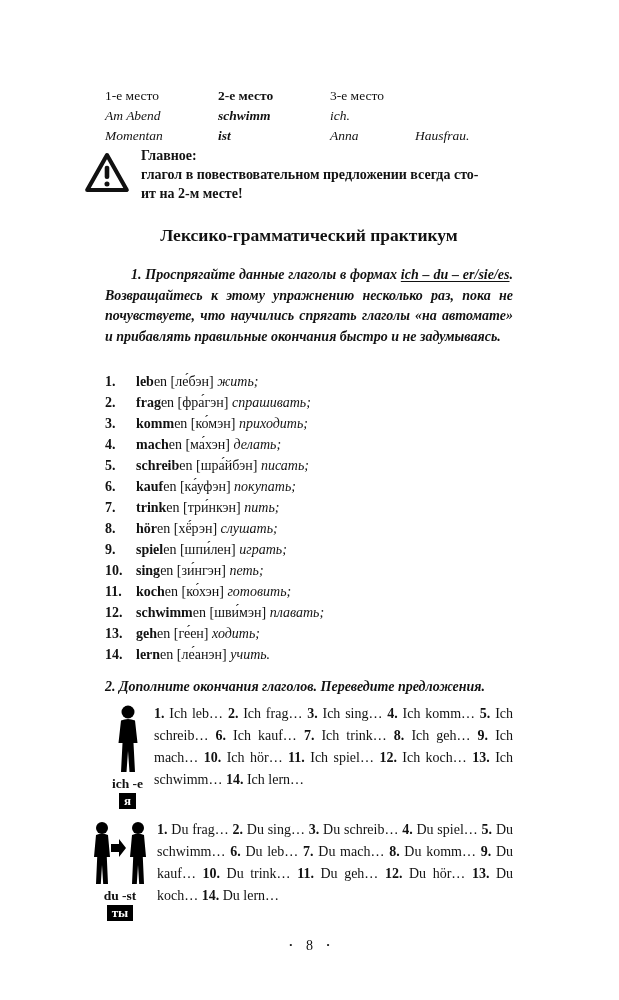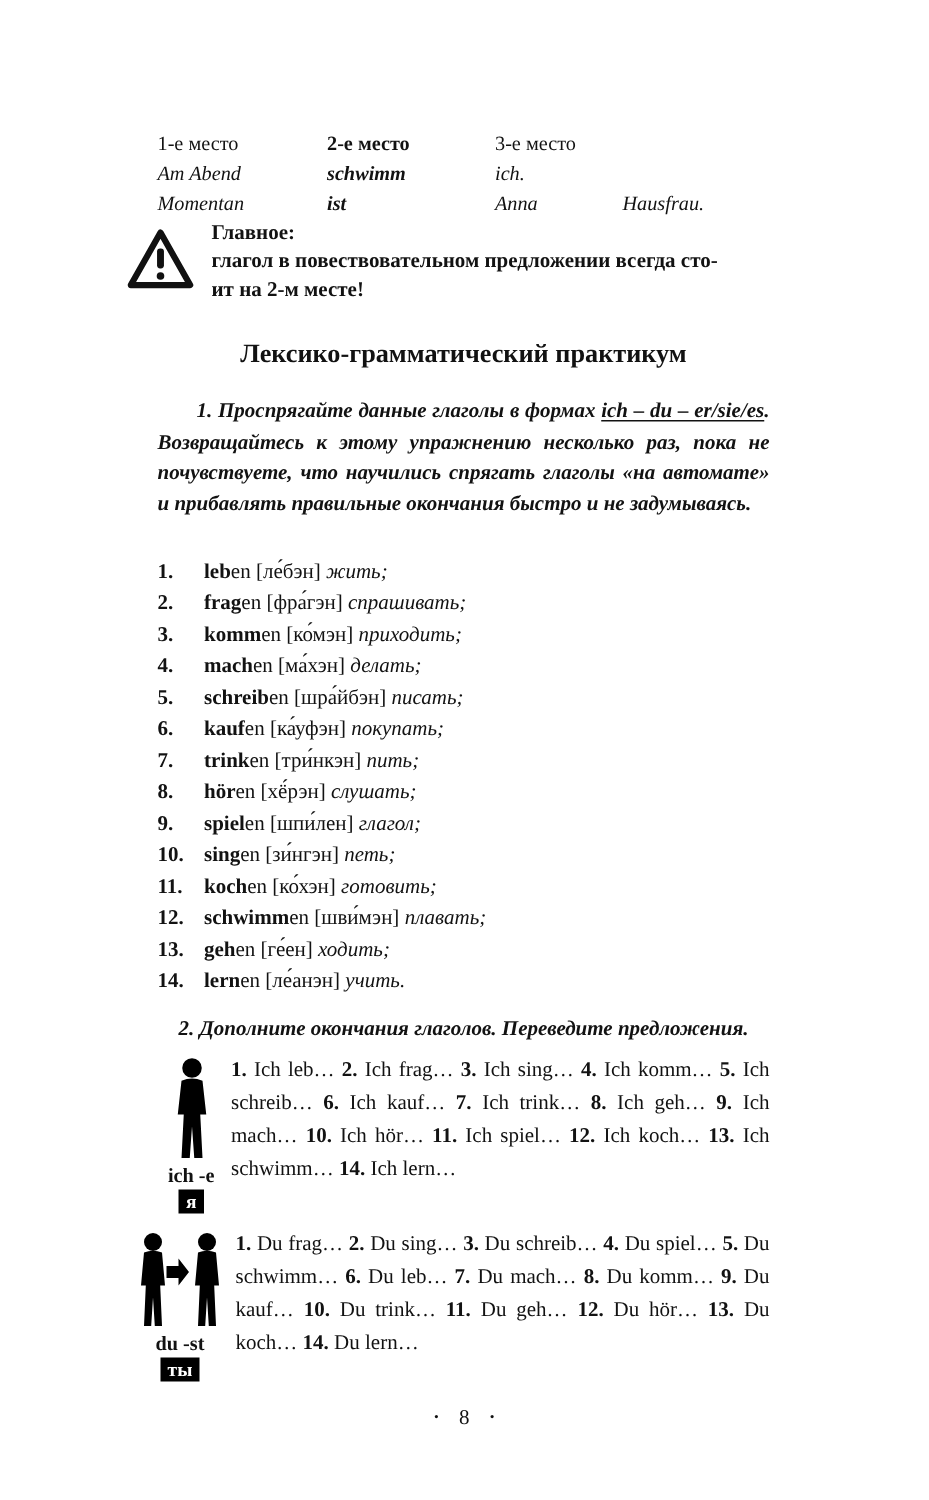--- a/index.html
+++ b/index.html
@@ -44,21 +44,21 @@
   }
   .intro .u { text-decoration: underline; text-underline-offset: 2px; }
 
   
   .verb-list { margin-top: 24px; font-size: 14px; }
   .verb-row { display: flex; line-height: 21px; }
   .v-num { width: 31px; font-weight: bold; flex-shrink: 0; }
   .v-stem { font-weight: bold; }
   .v-ru { font-style: italic; text-align: center; }
 
-  .ex2-title { margin: 14px 0 0 0; font-size: 14px; font-weight: bold; font-style: italic; text-align: center; }
+  .ex2-title { margin: 14px 0 0 0; font-size: 14px; font-weight: bold; font-style: italic; }
 
   
   .ex-block { display: flex; margin-top: 8px; }
   .ex-block.du { margin-top: 10px; }
   .fig-col { display: flex; flex-direction: column; align-items: center; flex-shrink: 0; }
   .fig-col.ich { width: 45px; margin-right: 4px; padding-top: 2px; }
   .fig-col.du { width: 62px; margin-left: -16px; margin-right: 6px; padding-top: 2px; }
   .fig-icon svg { display: block; fill: #000; }
   .fig-icon.one svg { width: 28px; height: 70px; }
   .fig-icon.two svg { width: 58px; height: 66px; }
@@ -148,21 +148,21 @@
           <span class="v-body"><b class="v-stem">trink</b><span class="v-end">en</span> <span class="v-tr">[три́нкэн]</span> <i class="v-ru">пить;</i></span>
         </div>
 
         <div class="verb-row">
           <span class="v-num">8.</span>
           <span class="v-body"><b class="v-stem">hör</b><span class="v-end">en</span> <span class="v-tr">[хё́рэн]</span> <i class="v-ru">слушать;</i></span>
         </div>
 
         <div class="verb-row">
           <span class="v-num">9.</span>
-          <span class="v-body"><b class="v-stem">spiel</b><span class="v-end">en</span> <span class="v-tr">[шпи́лен]</span> <i class="v-ru">глагол;</i></span>
+          <span class="v-body"><b class="v-stem">spiel</b><span class="v-end">en</span> <span class="v-tr">[шпи́лен]</span> <i class="v-ru">играть;</i></span>
         </div>
 
         <div class="verb-row">
           <span class="v-num">10.</span>
           <span class="v-body"><b class="v-stem">sing</b><span class="v-end">en</span> <span class="v-tr">[зи́нгэн]</span> <i class="v-ru">петь;</i></span>
         </div>
 
         <div class="verb-row">
           <span class="v-num">11.</span>
           <span class="v-body"><b class="v-stem">koch</b><span class="v-end">en</span> <span class="v-tr">[ко́хэн]</span> <i class="v-ru">готовить;</i></span>

